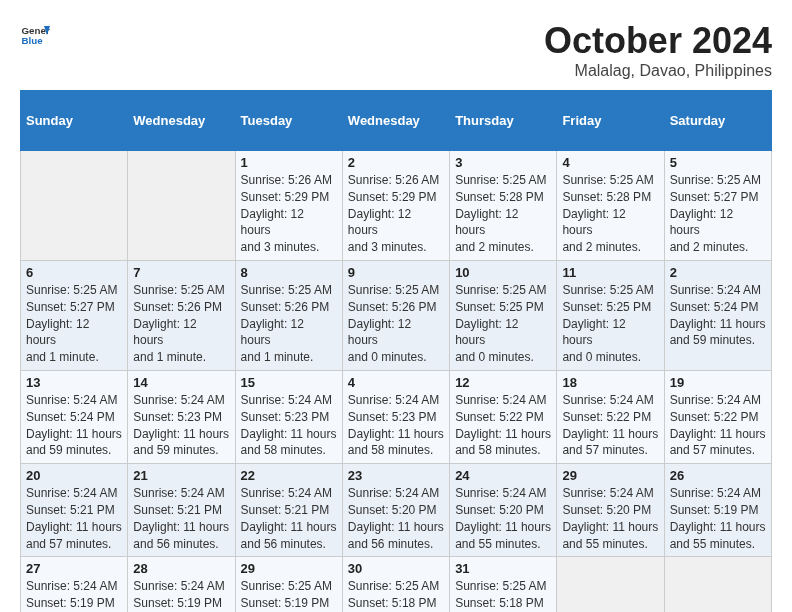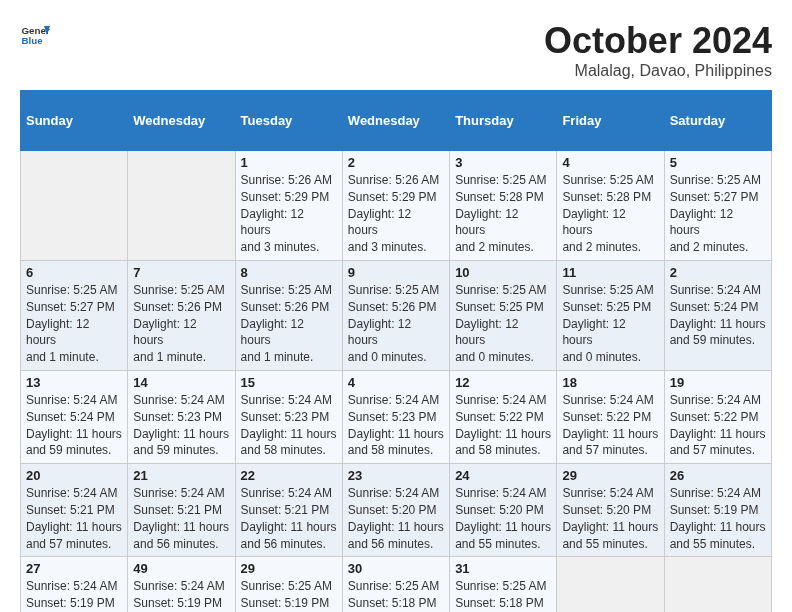--- a/index.html
+++ b/index.html
@@ -296,21 +296,21 @@
       </tr>
       <tr>
         <td>
           <span class="day-num">27</span>
           <div class="day-info" style="white-space: pre-line;">Sunrise: 5:24 AM
 Sunset: 5:19 PM
 Daylight: 11 hours
 and 54 minutes.</div>
         </td>
         <td>
-          <span class="day-num">49</span>
+          <span class="day-num">28</span>
           <div class="day-info" style="white-space: pre-line;">Sunrise: 5:24 AM
 Sunset: 5:19 PM
 Daylight: 11 hours
 and 54 minutes.</div>
         </td>
         <td>
           <span class="day-num">29</span>
           <div class="day-info" style="white-space: pre-line;">Sunrise: 5:25 AM
 Sunset: 5:19 PM
 Daylight: 11 hours

